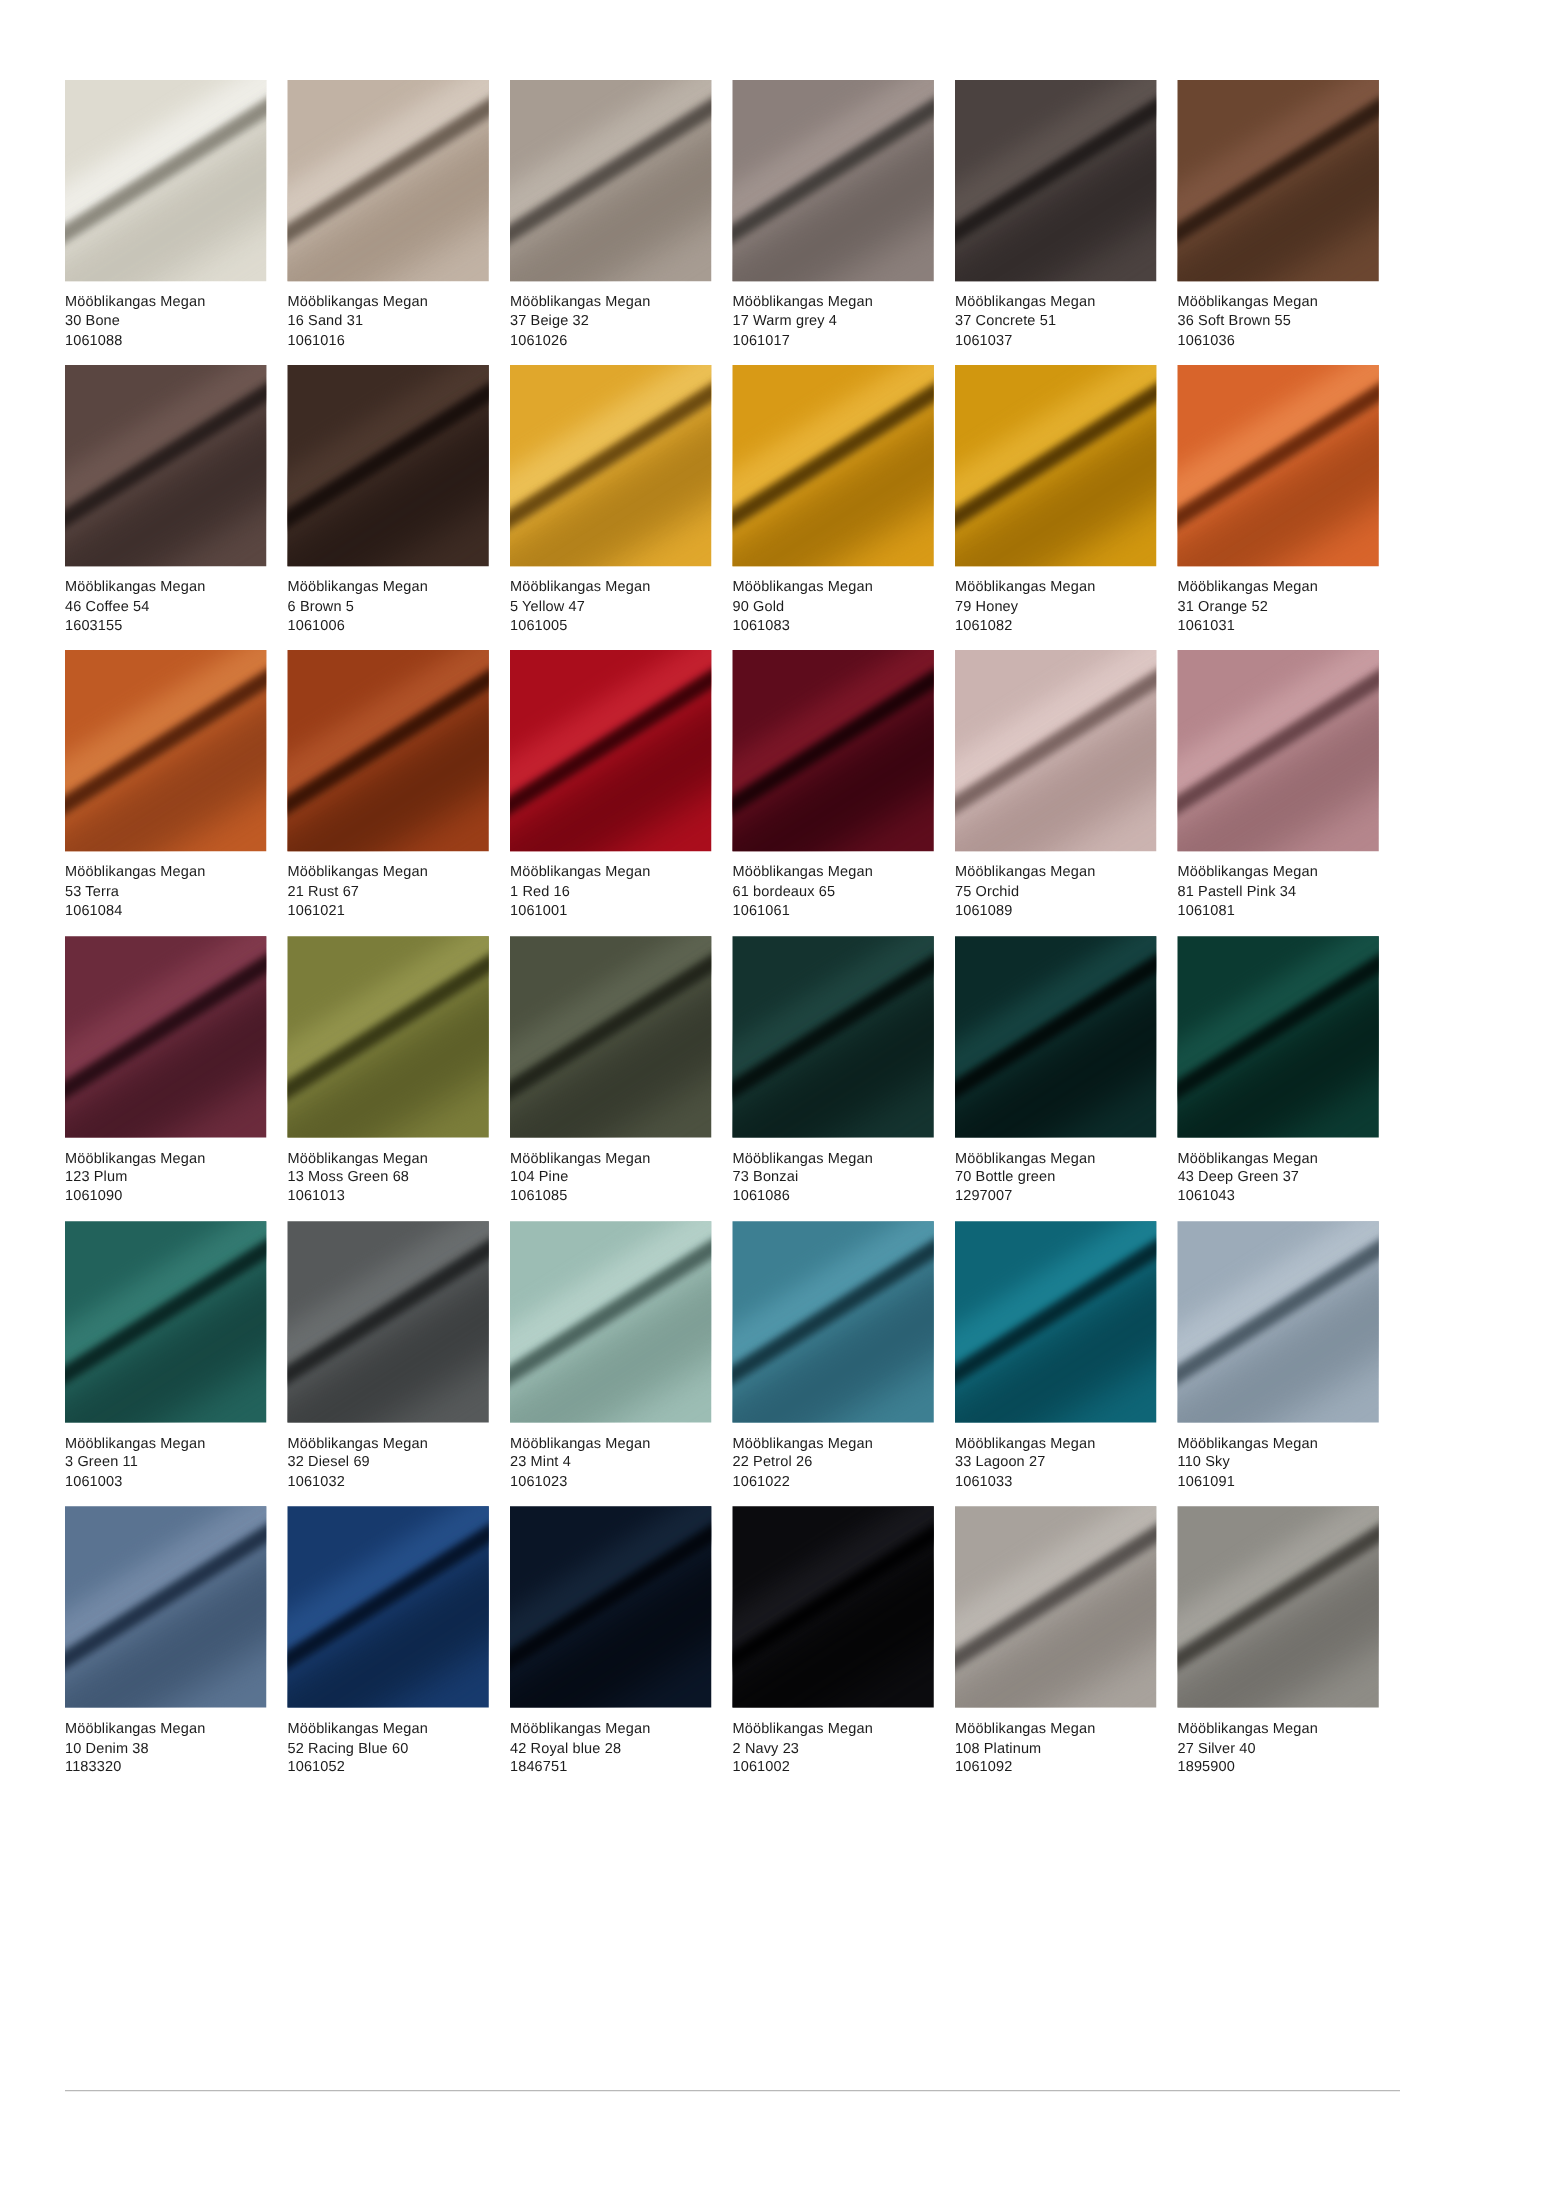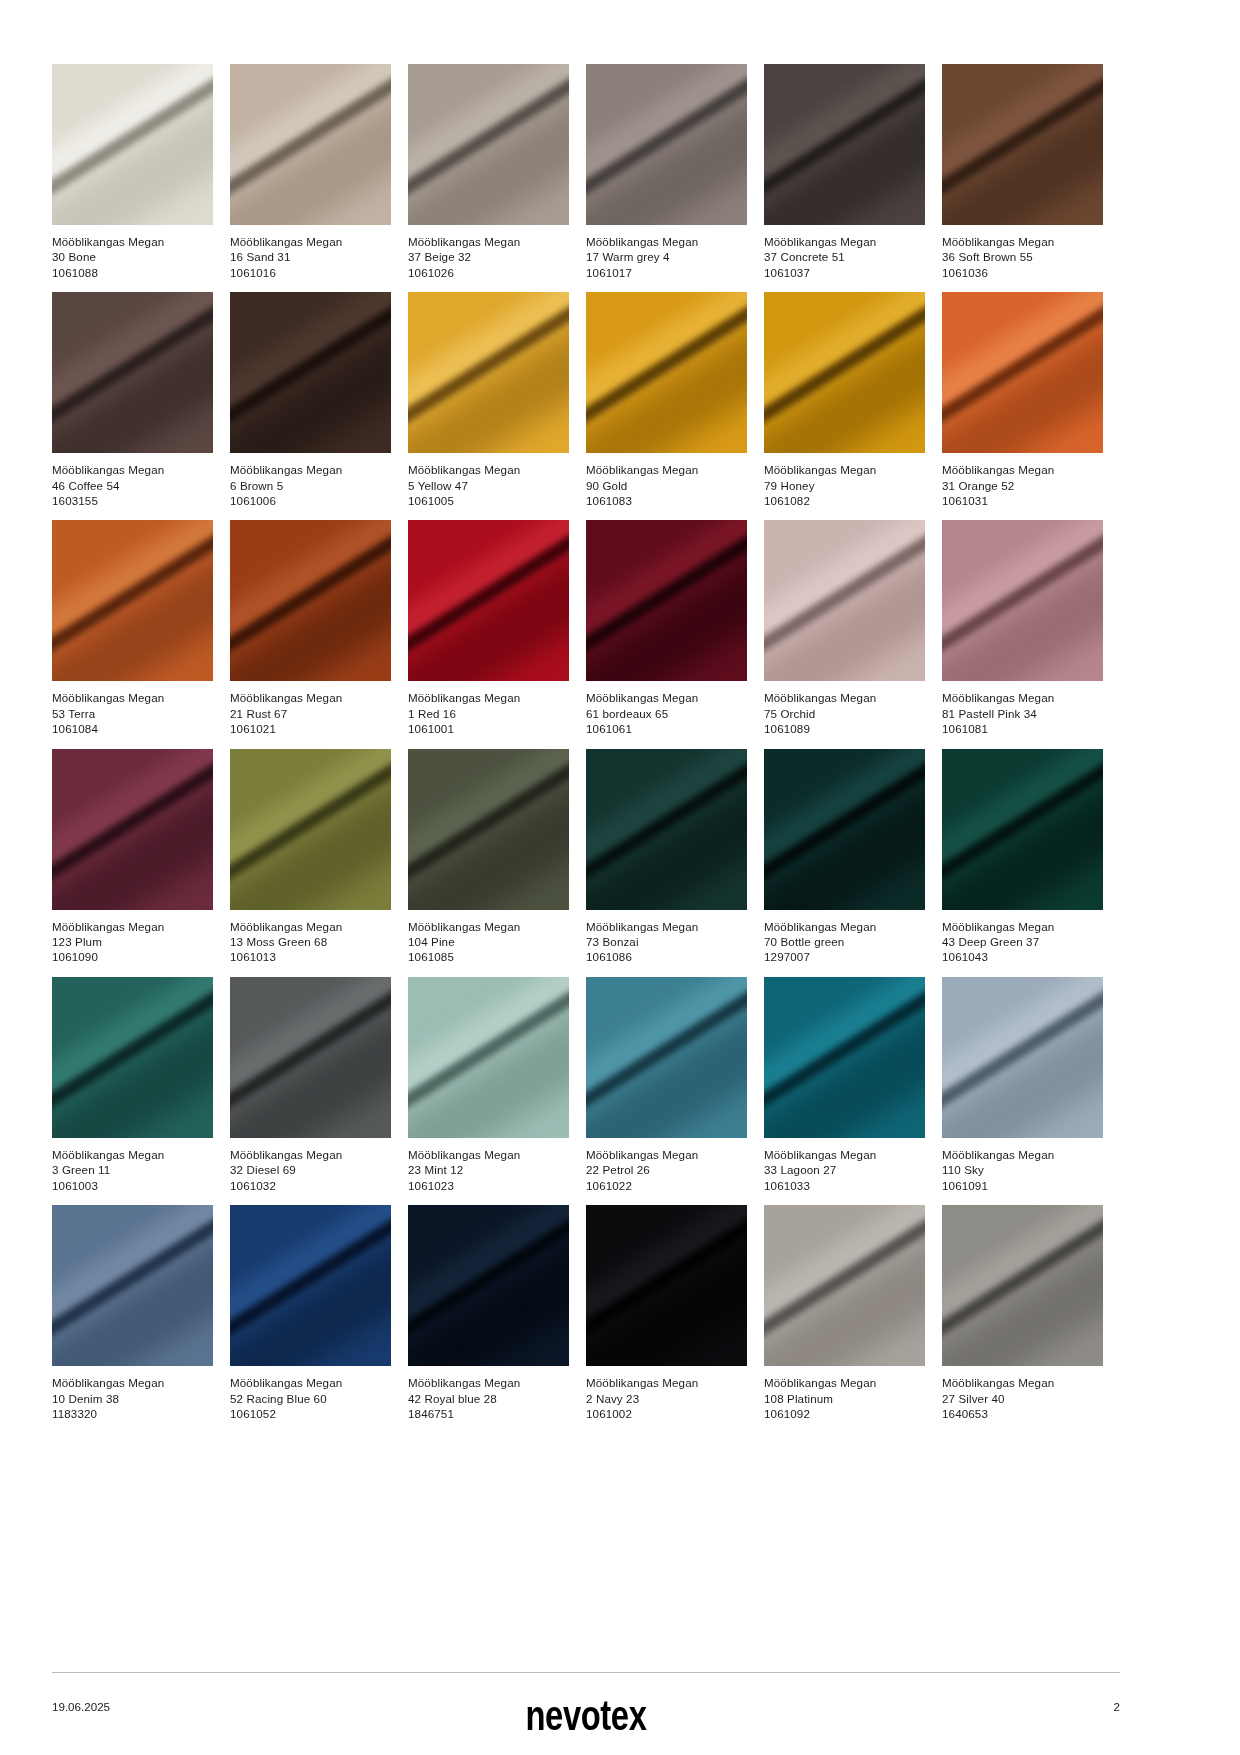--- a/index.html
+++ b/index.html
@@ -458,21 +458,21 @@
           </div>
         </div>
         <div class="cell">
           <div class="swatch" style="background: rgb(156, 189, 180);">
             <div class="hi" style="background: rgb(180, 208, 200);"></div>
             <div class="lo" style="background: rgb(127, 159, 150);"></div>
             <div class="band" style="background: rgb(77, 102, 96);"></div>
           </div>
           <div class="labels">
             <div>Mööblikangas Megan</div>
-            <div>23 Mint 12</div>
+            <div>23 Mint 4</div>
             <div>1061023</div>
           </div>
         </div>
         <div class="cell">
           <div class="swatch" style="background: rgb(61, 127, 146);">
             <div class="hi" style="background: rgb(80, 150, 169);"></div>
             <div class="lo" style="background: rgb(43, 97, 115);"></div>
             <div class="band" style="background: rgb(22, 57, 69);"></div>
           </div>
           <div class="labels">
@@ -569,27 +569,22 @@
         </div>
         <div class="cell">
           <div class="swatch" style="background: rgb(142, 140, 134);">
             <div class="hi" style="background: rgb(163, 161, 155);"></div>
             <div class="lo" style="background: rgb(115, 113, 108);"></div>
             <div class="band" style="background: rgb(70, 68, 63);"></div>
           </div>
           <div class="labels">
             <div>Mööblikangas Megan</div>
             <div>27 Silver 40</div>
-            <div>1640653</div>
+            <div>1895900</div>
           </div>
         </div>
       </div>
     </div>
 
   <div class="footer-rule"></div>
 
-  <div class="footer">
-    <div class="footer-date">19.06.2025</div>
-    <div class="footer-logo">nevotex</div>
-    <div class="footer-page">2</div>
-  </div>
 
 </div>
 
 </body></html>

